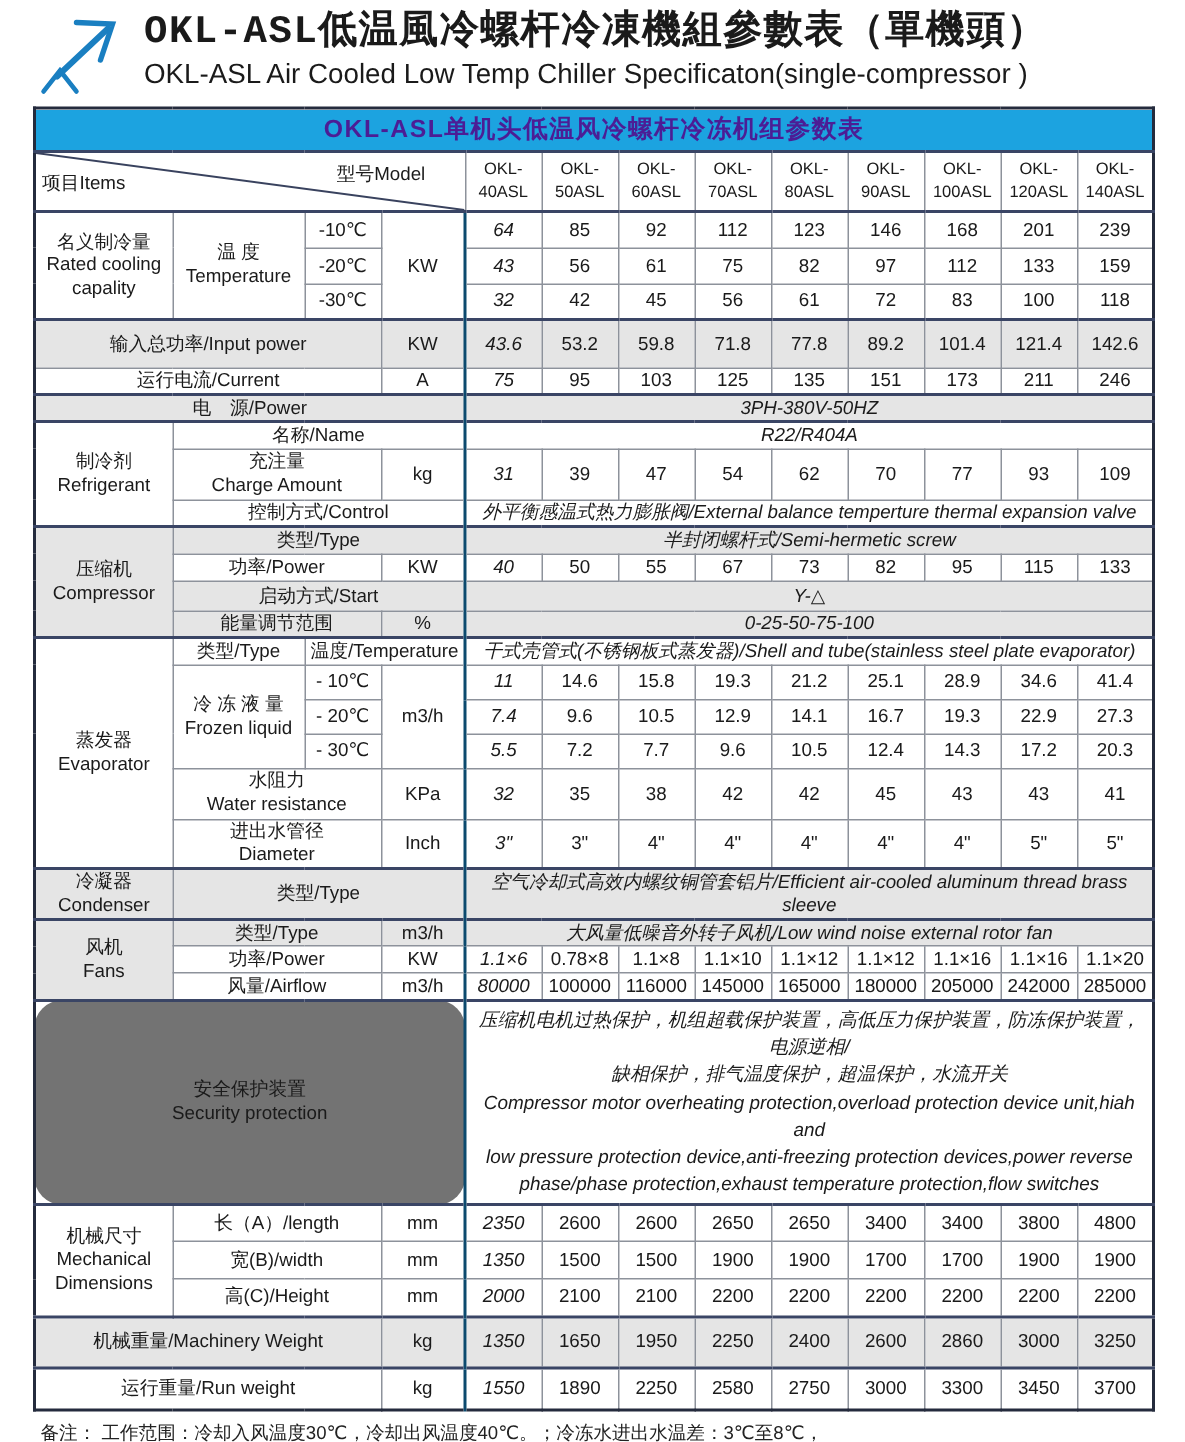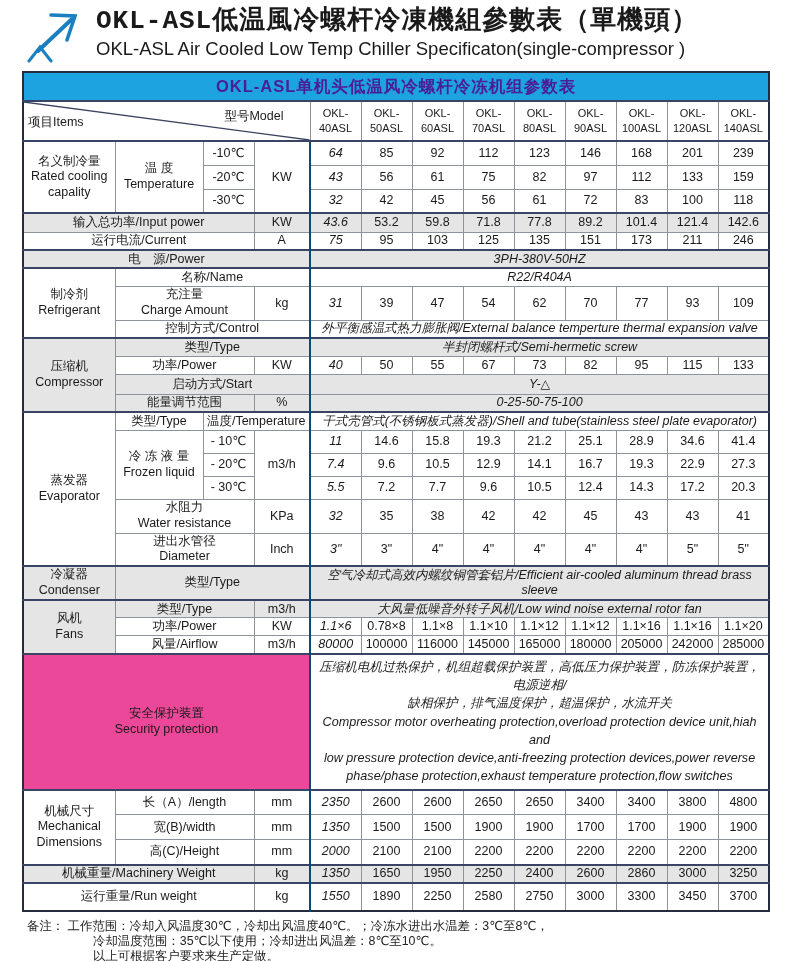--- a/index.html
+++ b/index.html
@@ -12,33 +12,33 @@
   .titles{margin-left:6px;}
   .t-cn{font-size:26px;font-weight:bold;letter-spacing:1px;line-height:32px;font-family:Liberation Mono, monospace;}
   .t-en{font-size:18.5px;line-height:22px;margin-top:1px;}
 
   
   table{border-collapse:collapse;table-layout:fixed;margin:8px 0 0 22px;width:746px;border:2px solid #242b3d;}
   td,th{border:1px solid #8d929b;font-size:12.5px;font-weight:normal;text-align:center;vertical-align:middle;padding:0 1px;line-height:1.2;overflow:hidden;}
   tr.sec>td,tr.sec>th{border-top:2px solid #3a4565;}
   .caption{height:27px;color:#4c1d95;font-size:16.5px;font-weight:bold;letter-spacing:1px;}
   .g>td{background:#e5e5e5;}
-  .gbg{background:#ec4899;}
+  .gbg{background:#737373;border-radius:18px;}
   .ml{white-space:pre-line;line-height:1.25;}
   .vfirst{border-left:2px solid #0c4a6e;font-style:italic;}
   td.v{background:#fff;}
   tr.g td.v{background:#e5e5e5;}
   .mh{line-height:1.35;font-size:11px;}
   .corner{position:relative;height:38px;padding:0;}
   .diag{position:absolute;left:0;top:0;width:100%;height:100%;}
   .diag line{stroke:#39425e;stroke-width:1.3;vector-effect:non-scaling-stroke;}
   .ci{position:absolute;left:4px;top:13px;font-size:12.5px;}
   .cm{position:absolute;right:26px;top:7px;font-size:12.5px;}
   .sec-text{text-align:center;padding:3px 8px;line-height:1.45;font-size:12.6px;}
-  .h18{height:18px}.h19{height:19px}.h20{height:20px}.h22{height:18px}.h23{height:23px}
+  .h18{height:18px}.h19{height:32px}.h20{height:20px}.h22{height:34px}.h23{height:23px}
   .h24{height:24px}.h25{height:25px}.h28{height:28px}.h30{height:30px}.h34{height:34px}
   .h38{height:38px}.h88{height:88px}
 
   
   .notes{margin:7px 0 0 27px;font-size:12.4px;line-height:15.4px;color:#222;}
   .notes .ind{padding-left:66px;}
 </style>
 </head>
 <body>
 

